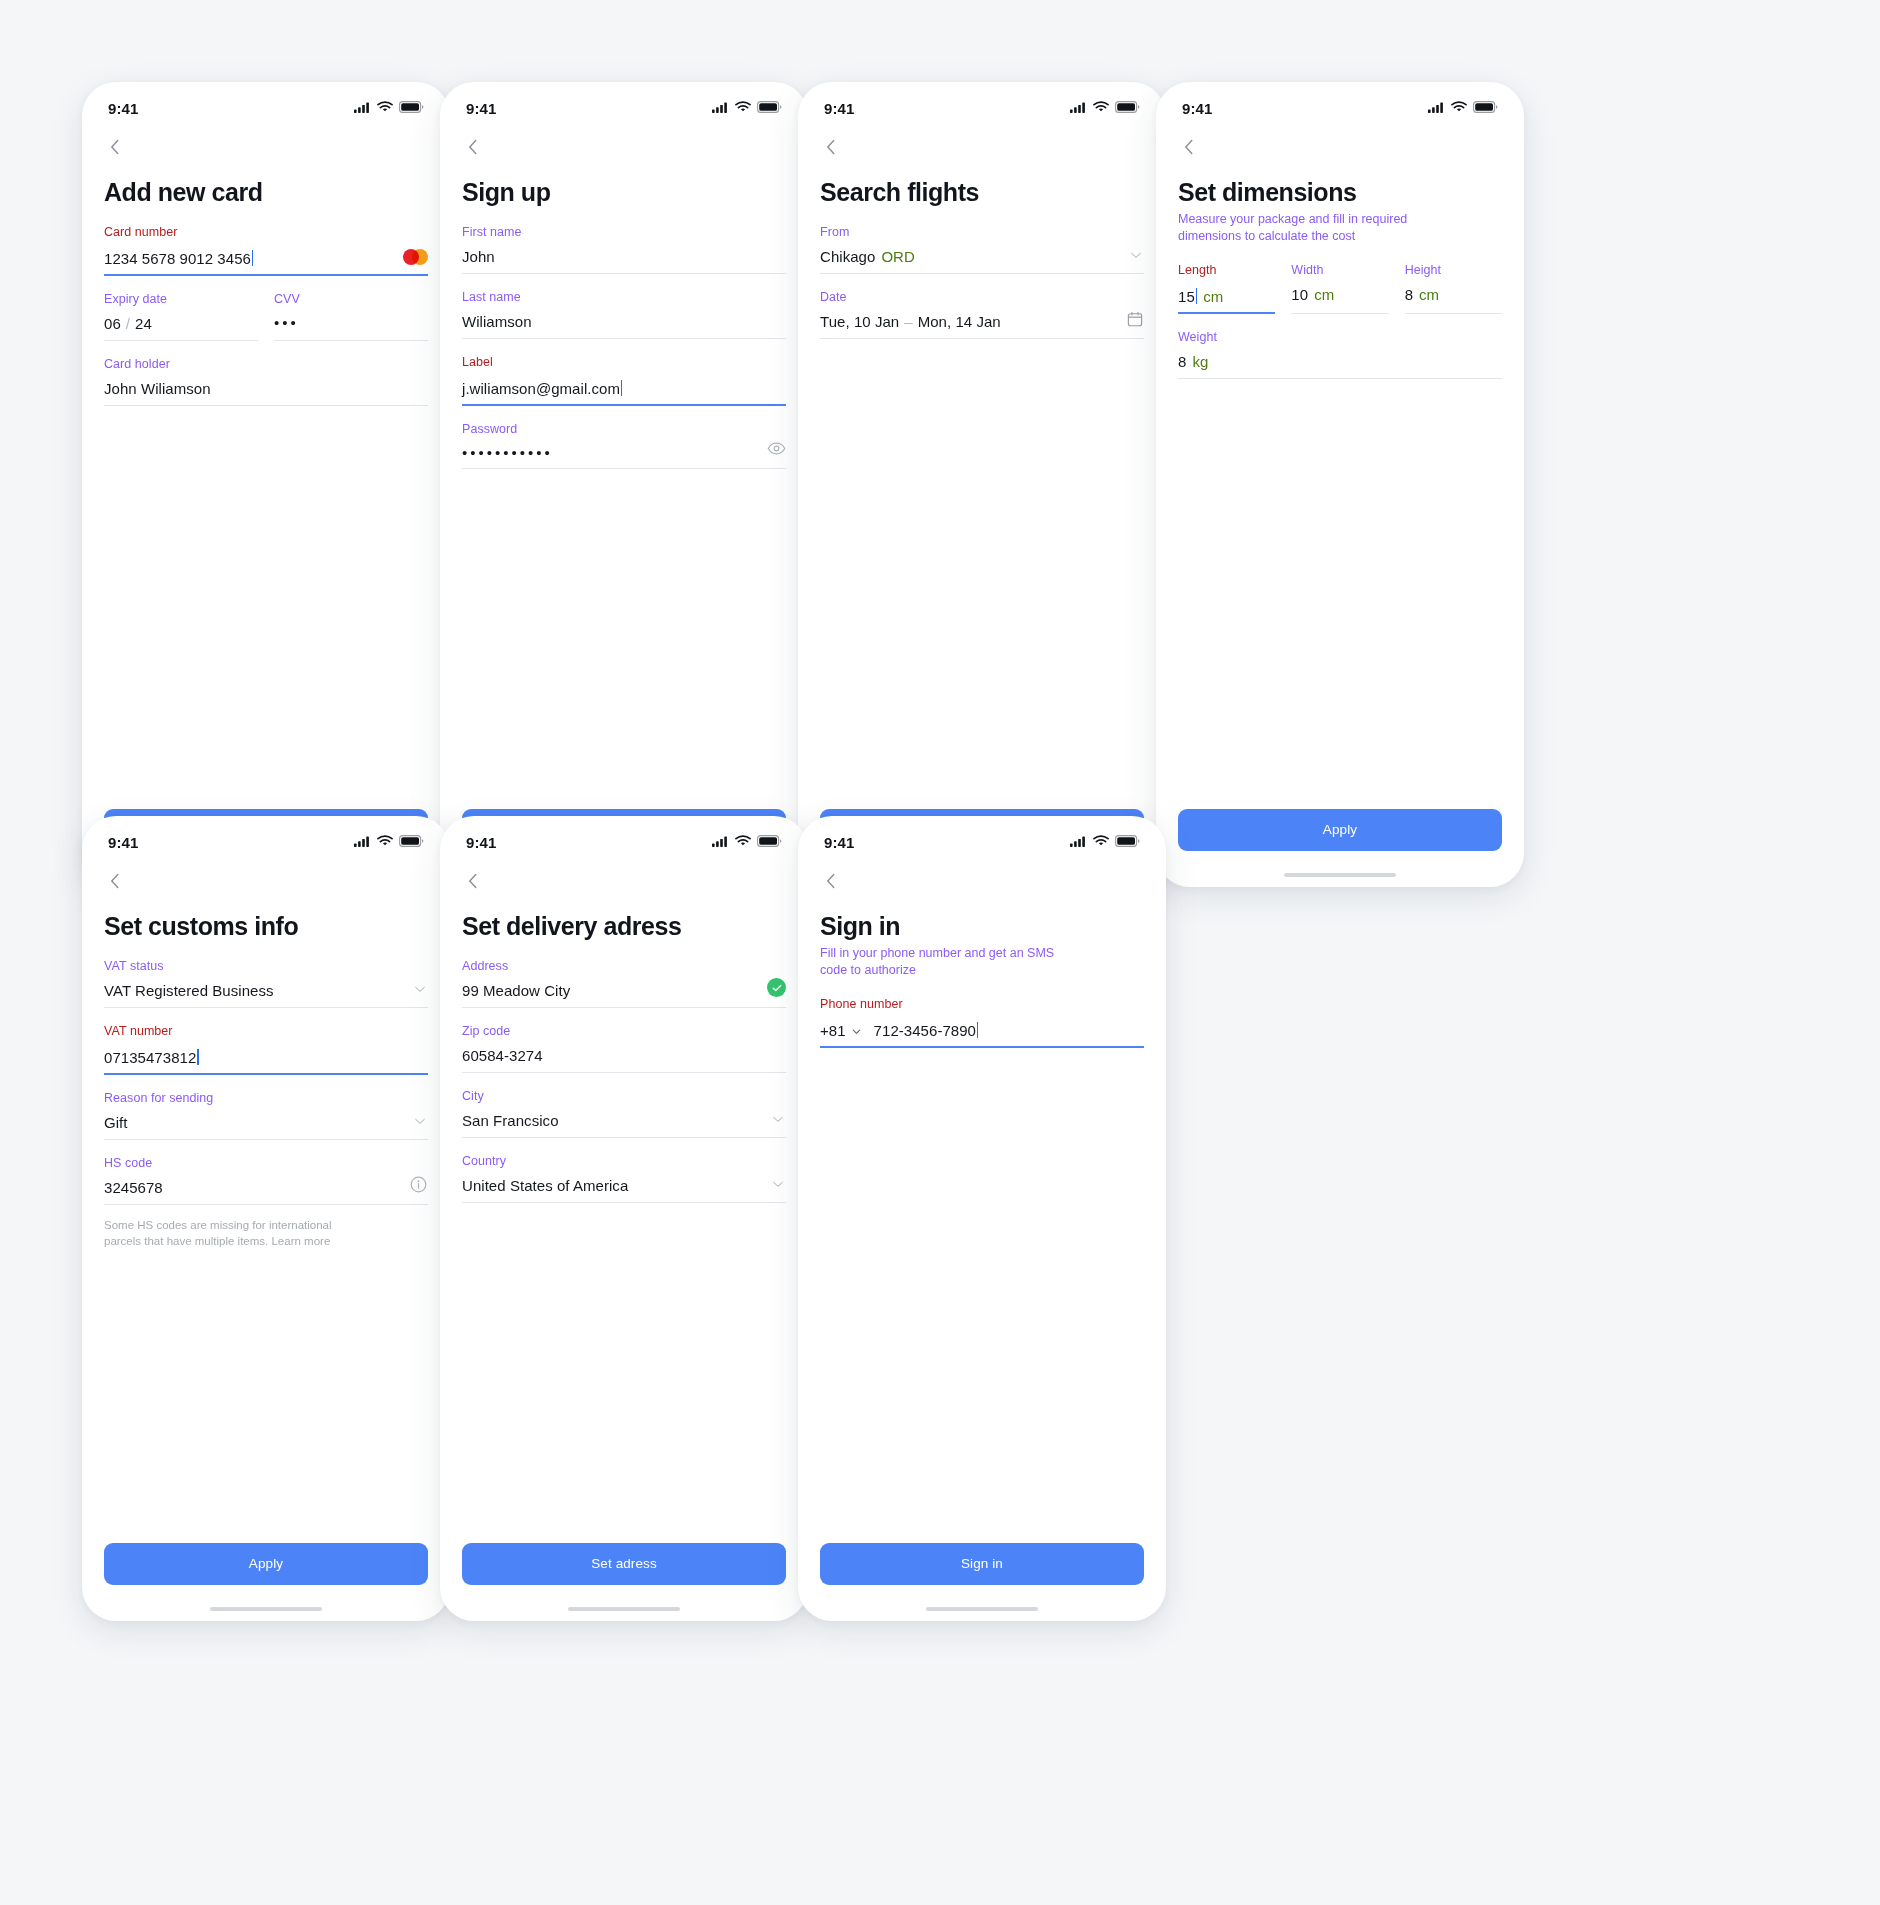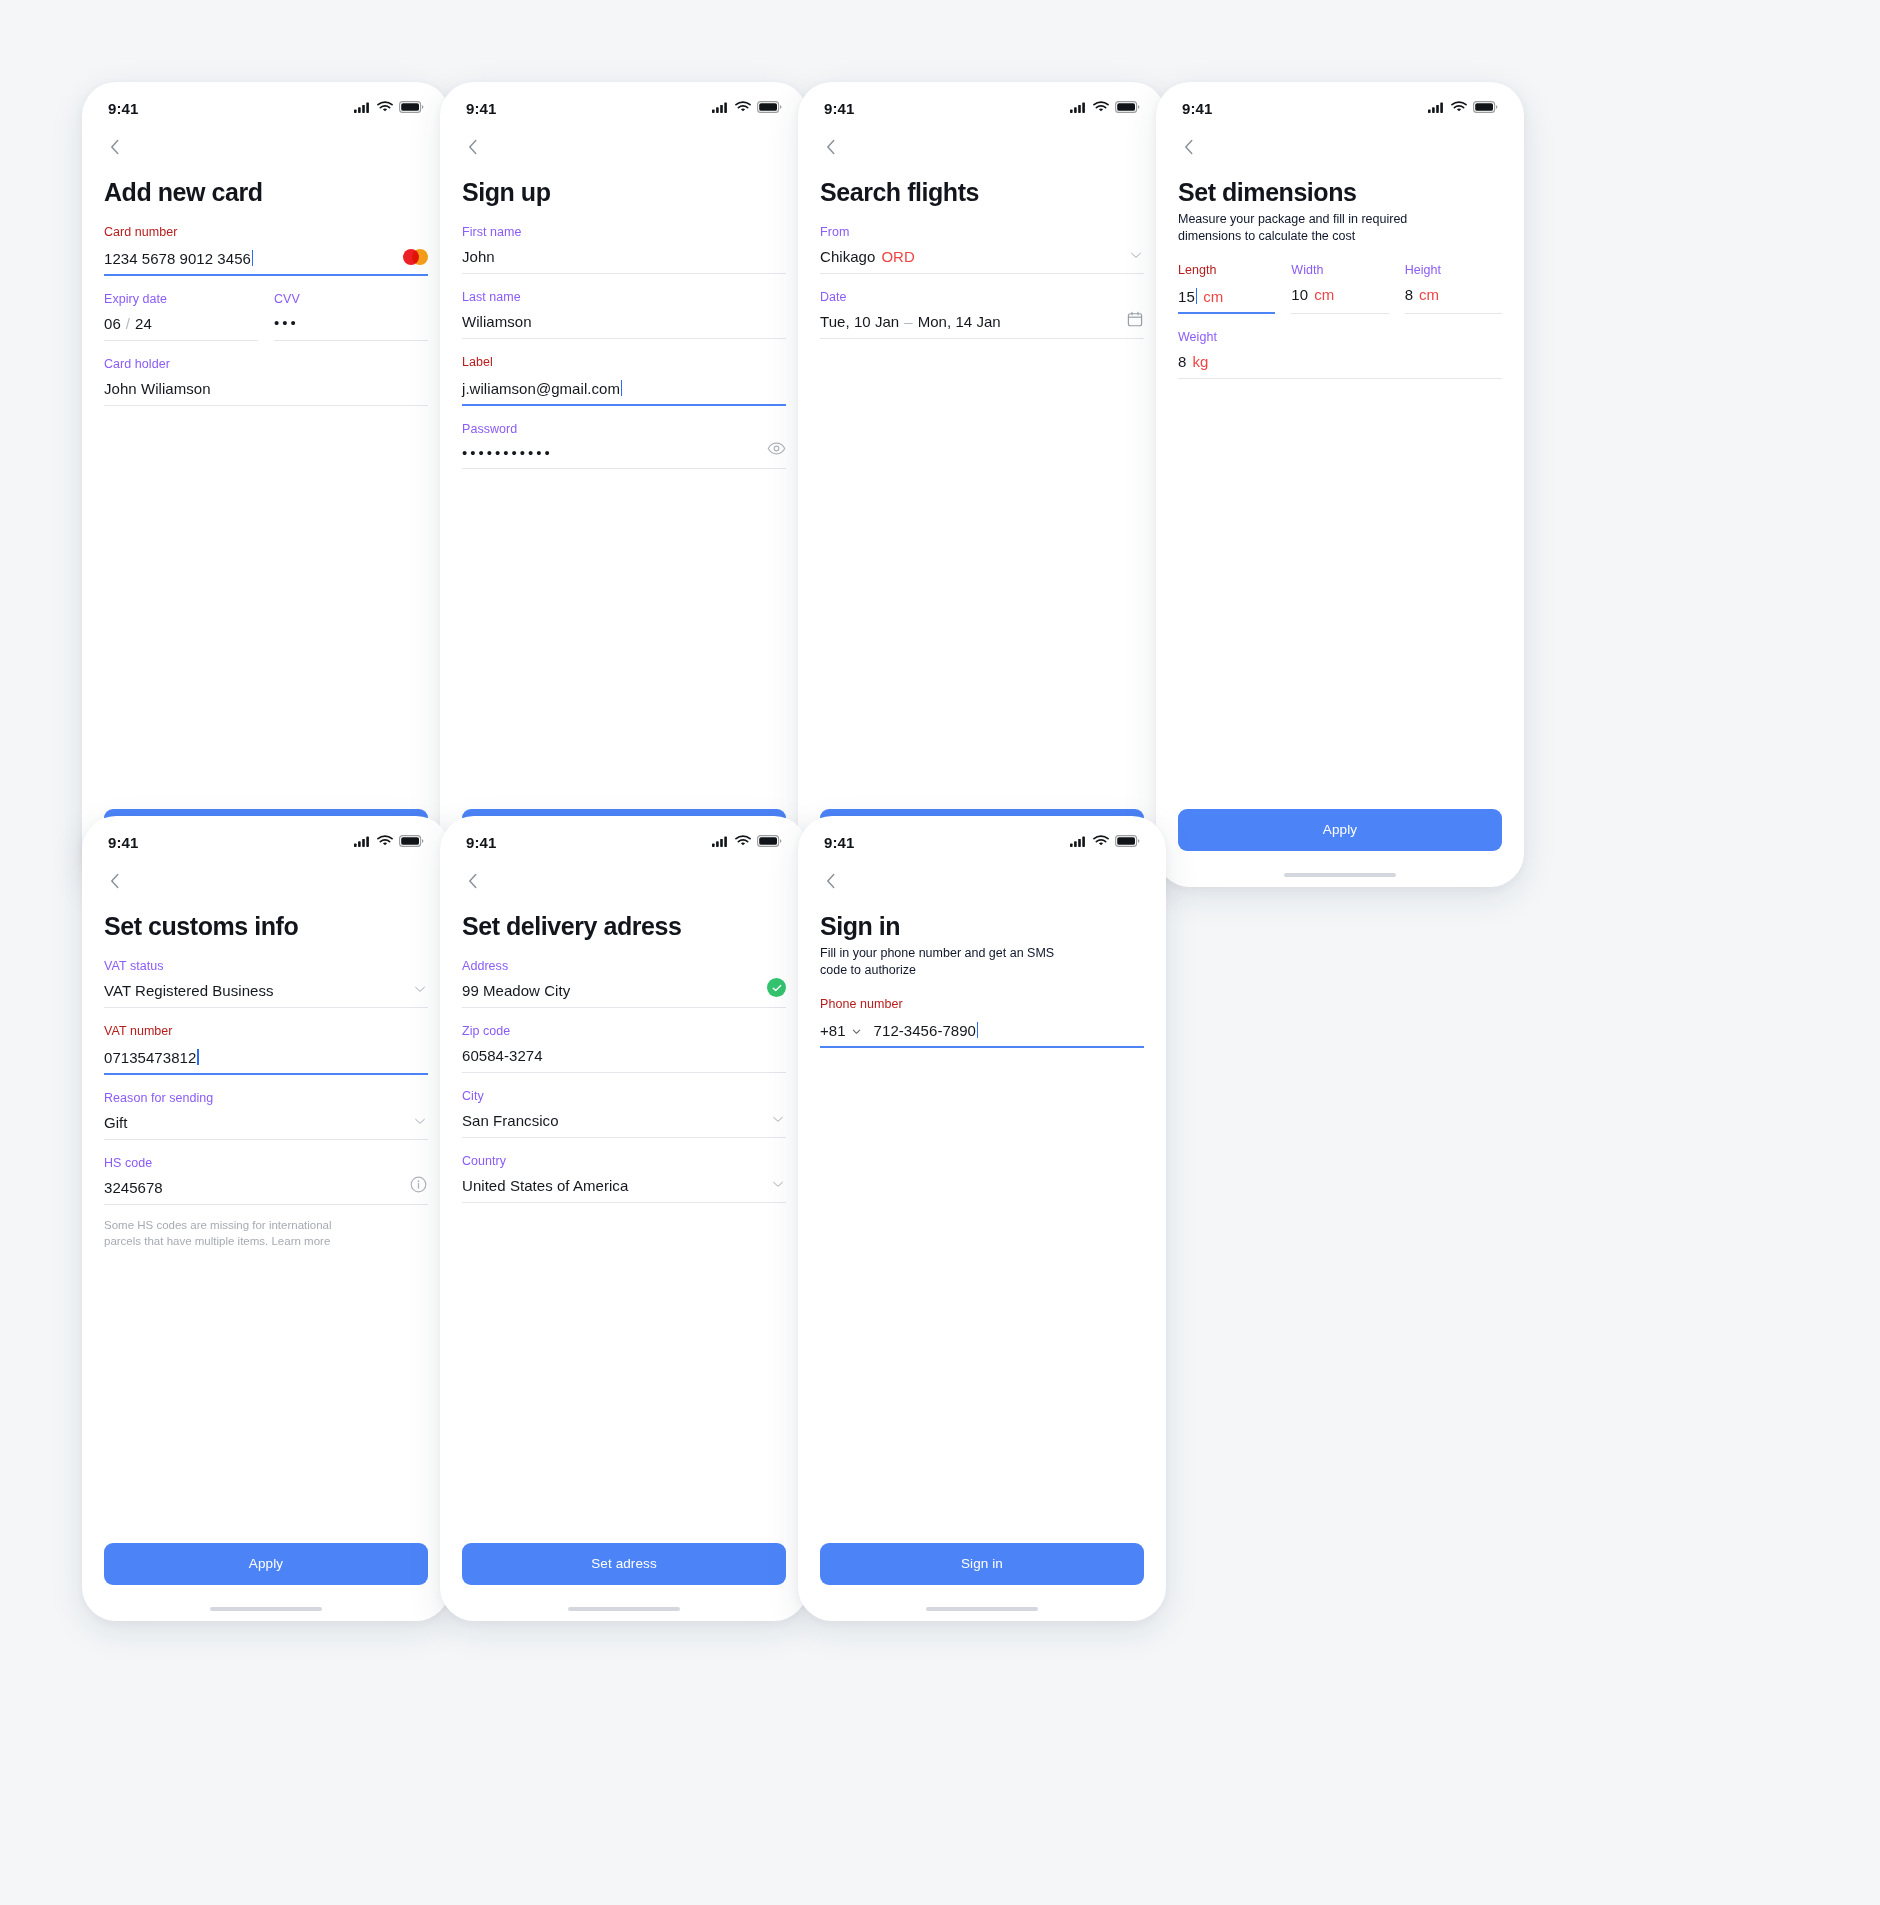--- a/index.html
+++ b/index.html
@@ -43,36 +43,36 @@
   .backbtn { width: 22px; height: 22px; display: block; }
 
   
   .content { flex: 1 1 auto; padding: 0 22px; overflow: hidden; position: relative; }
   .screen-title {
     font-size: 25px; font-weight: bold; color: #12161c;
     letter-spacing: -0.45px; margin-top: 10px; margin-bottom: 18px;
   }
   .screen-title.tight { margin-bottom: 12px; }
   .subtitle {
-    font-size: 12.5px; line-height: 17px; color: #0f172a;
+    font-size: 12.5px; line-height: 17px; color: #8b5cf6;
     margin-top: -8px; margin-bottom: 18px; max-width: 258px;
   }
 
   
   .field { position: relative; padding-bottom: 9px; margin-bottom: 16px; }
   .field-label {
     font-size: 12.5px; color: #8b5cf6; display: block; margin-bottom: 9px;
     letter-spacing: .05px;
   }
   .field-label.active { color: #b91c1c; }
   .field-value {
     font-size: 15px; color: #15191f; letter-spacing: .05px;
     display: flex; align-items: baseline; white-space: nowrap;
   }
-  .field-value .muted { color: #ef4444; }
+  .field-value .muted { color: #4d7c0f; }
   .field-value .sep { color: #b3b8bf; padding: 0 5px; }
   .field-value .gap { width: 6px; display: inline-block; }
   .underline {
     position: absolute; left: 0; right: 0; bottom: 0;
     height: 1px; background: #e3e6ea;
   }
   .underline.active { height: 1.6px; background: #4c84f7; }
   .caret {
     display: inline-block; width: 1.4px; height: 16px;
     background: #2b6cf5; margin-left: 1px; position: relative; top: 2px;

